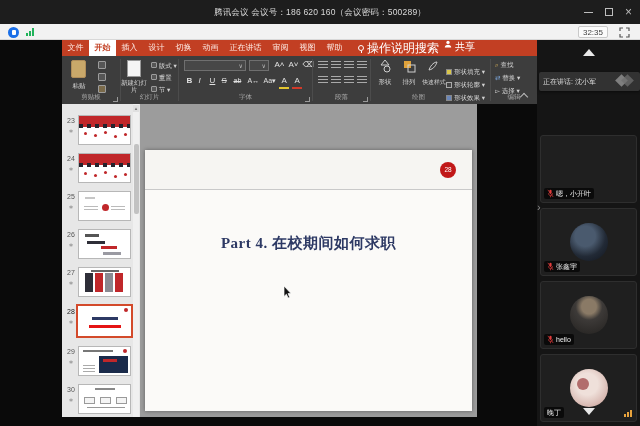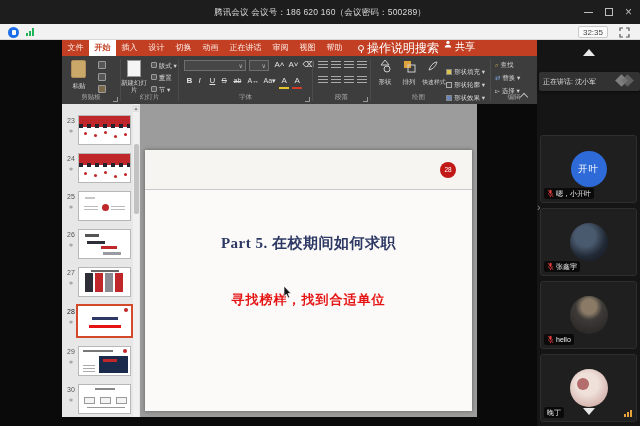--- a/index.html
+++ b/index.html
@@ -335,42 +335,40 @@
     <div id="thumb-scroll">
       <span class="arr">▴</span>
       <span class="sthumb"></span>
     </div>
   </div>
 
   <div id="workspace">
     <div id="slide">
       <div class="head"></div>
       <div class="badge">28</div>
-      <div class="title">Part 5. 在校期间如何求职</div>
-      <div class="subtitle">寻找榜样，找到合适单位</div>
+      <div class="title">Part 4. 在校期间如何求职</div>
     </div>
     <svg id="cursor" width="9" height="13" viewBox="0 0 9 13">
       <path d="M1 0v10.5l2.4-2.3 1.7 3.8 1.6-.7-1.7-3.7H8z" fill="#111" stroke="#fff" stroke-width=".7"></path>
     </svg>
   </div>
 </div>
 
 <div id="sidebar">
   <span class="tri-up"></span>
   <span class="side-chev">›</span>
 
 
   <div id="speaking-tip">
     <span>正在讲话: 沈小军</span>
     <span class="logo-diamond"></span>
     <span class="logo-diamond d2"></span>
   </div>
 
   <div class="tile" style="top:95px">
-    <div class="av av-init">开叶</div>
     <div class="nametag">
       <svg width="7" height="9" viewBox="0 0 10 13">
         <rect x="3.4" y="1" width="3.2" height="6" rx="1.6" fill="#e23c3c"></rect>
         <path d="M2 6.2c0 2 1.3 3.1 3 3.1s3-1.1 3-3.1" stroke="#e23c3c" stroke-width="1" fill="none"></path>
         <line x1="5" y1="9.5" x2="5" y2="12" stroke="#e23c3c" stroke-width="1"></line>
         <line x1="1.2" y1="1.2" x2="8.8" y2="11.5" stroke="#e23c3c" stroke-width="1"></line>
       </svg>
       <span>嗯，小开叶</span>
     </div>
   </div>

